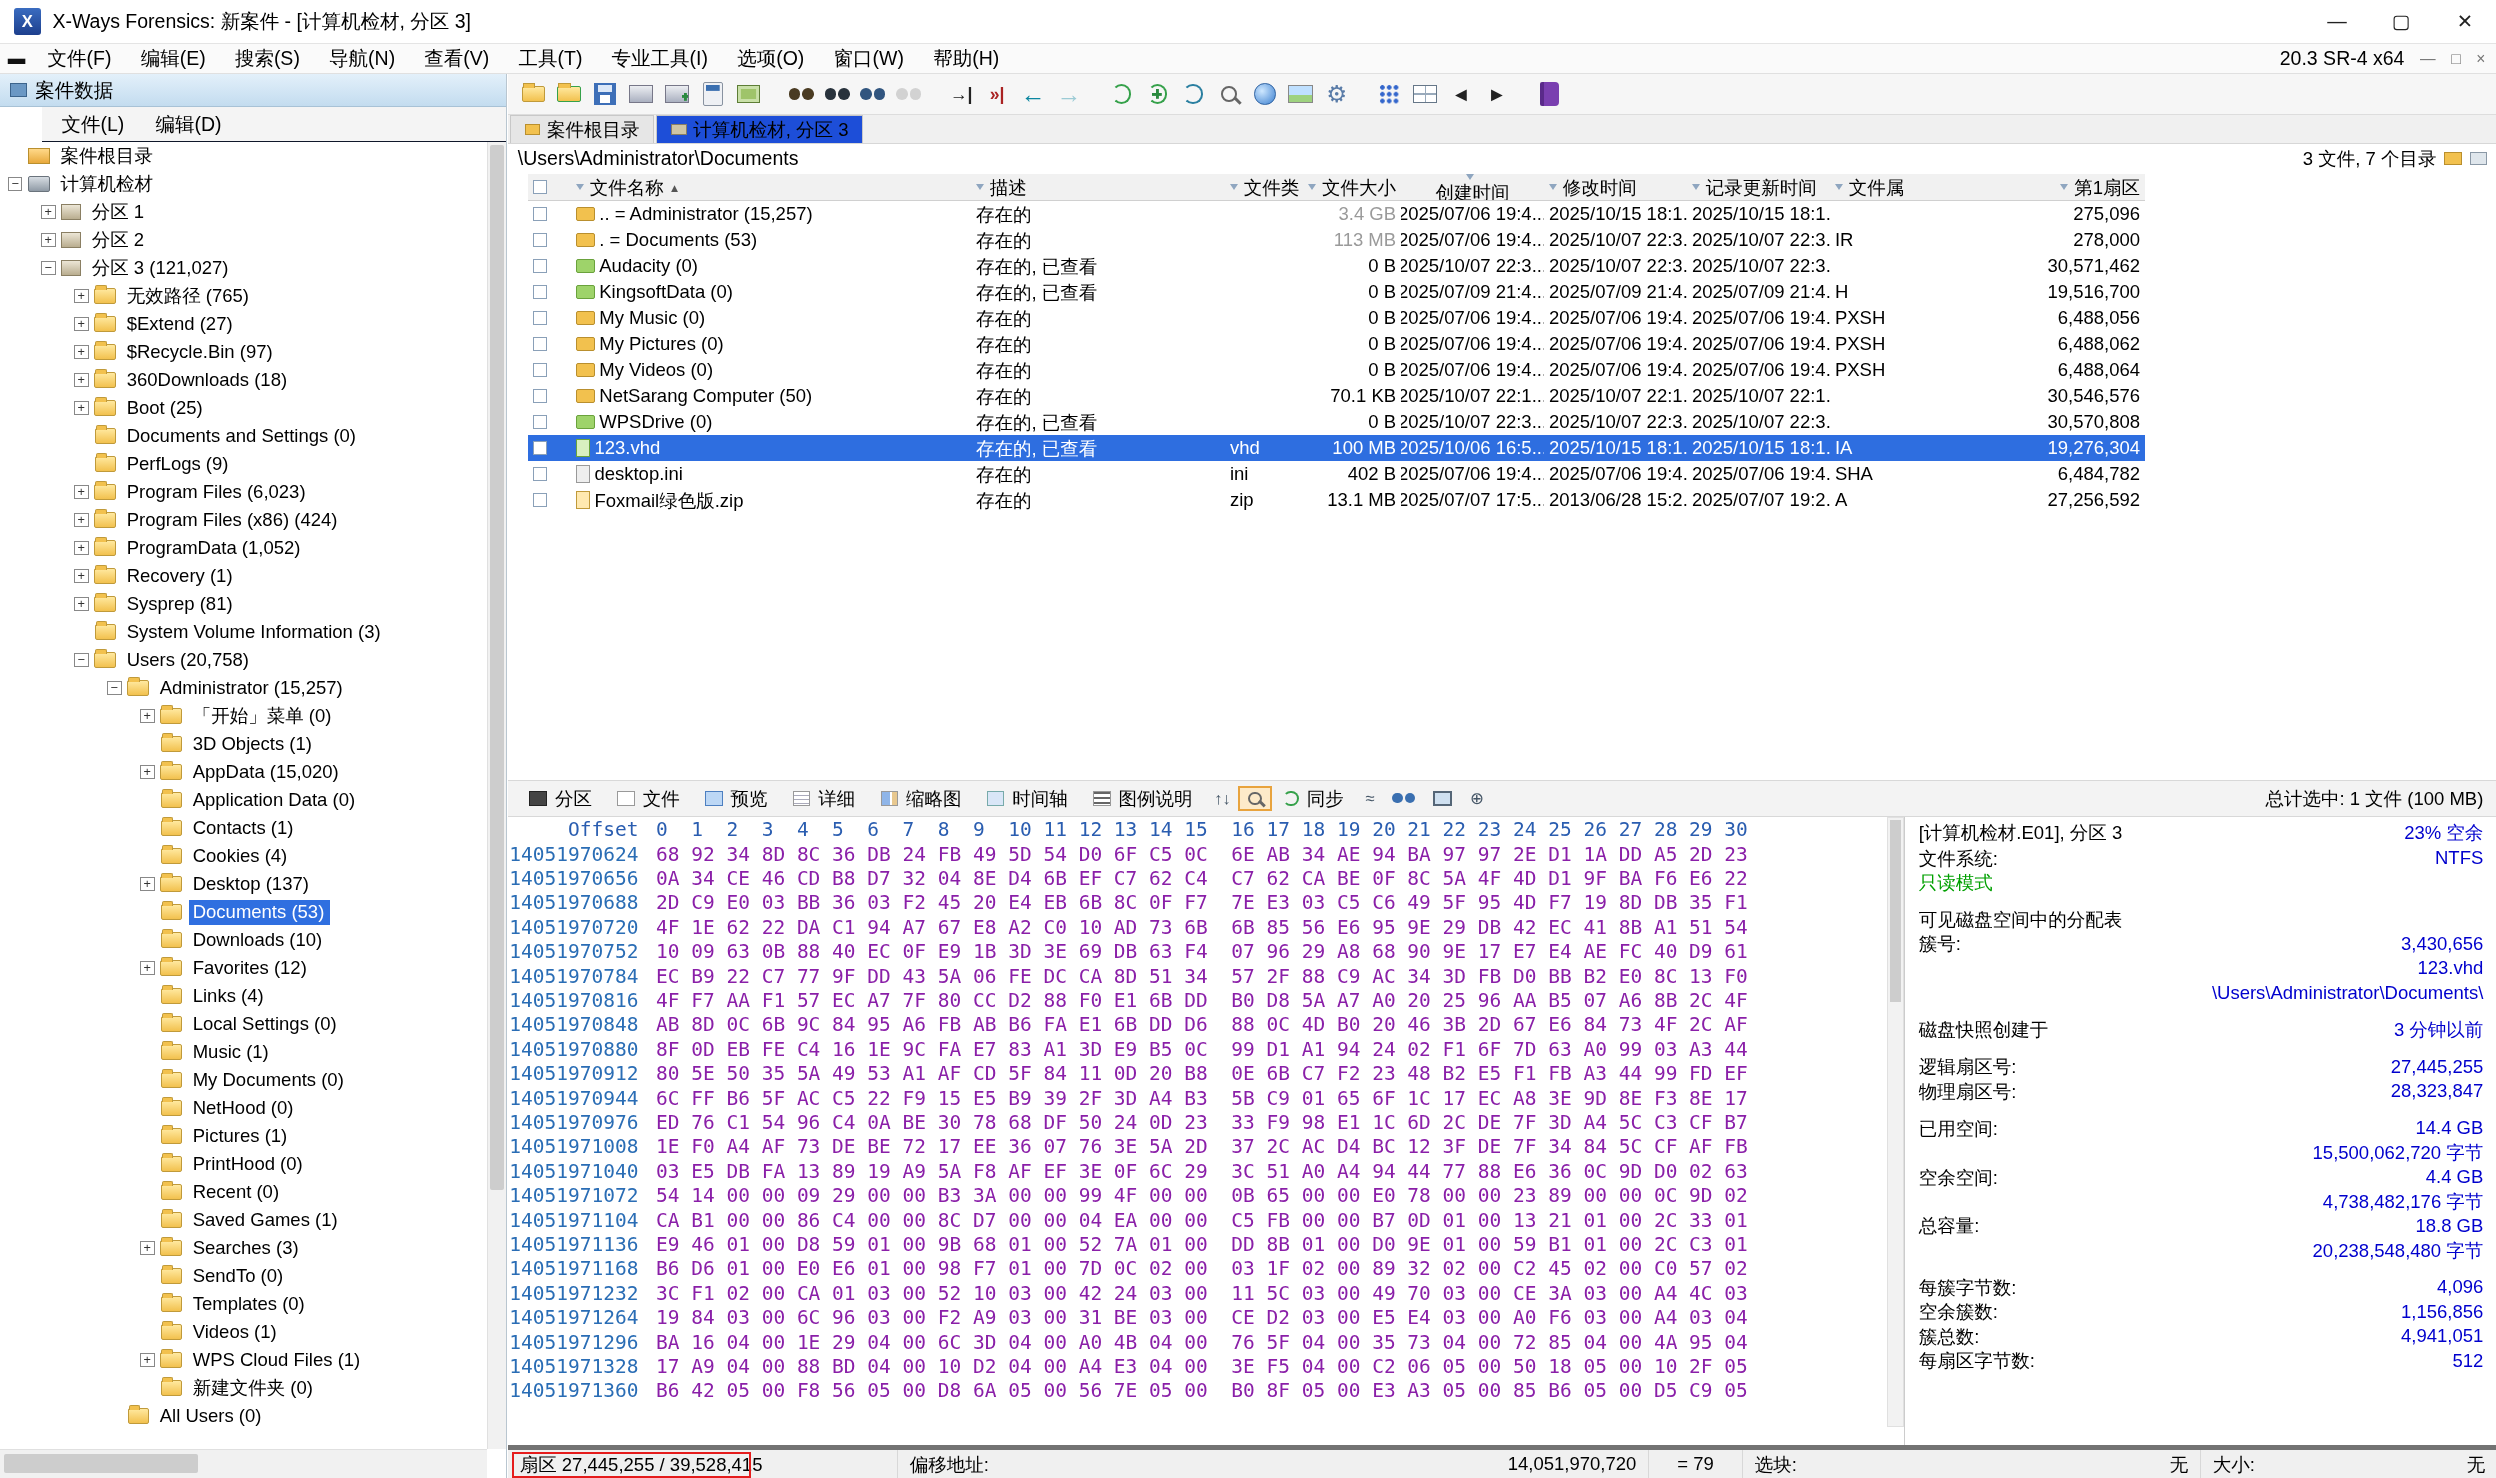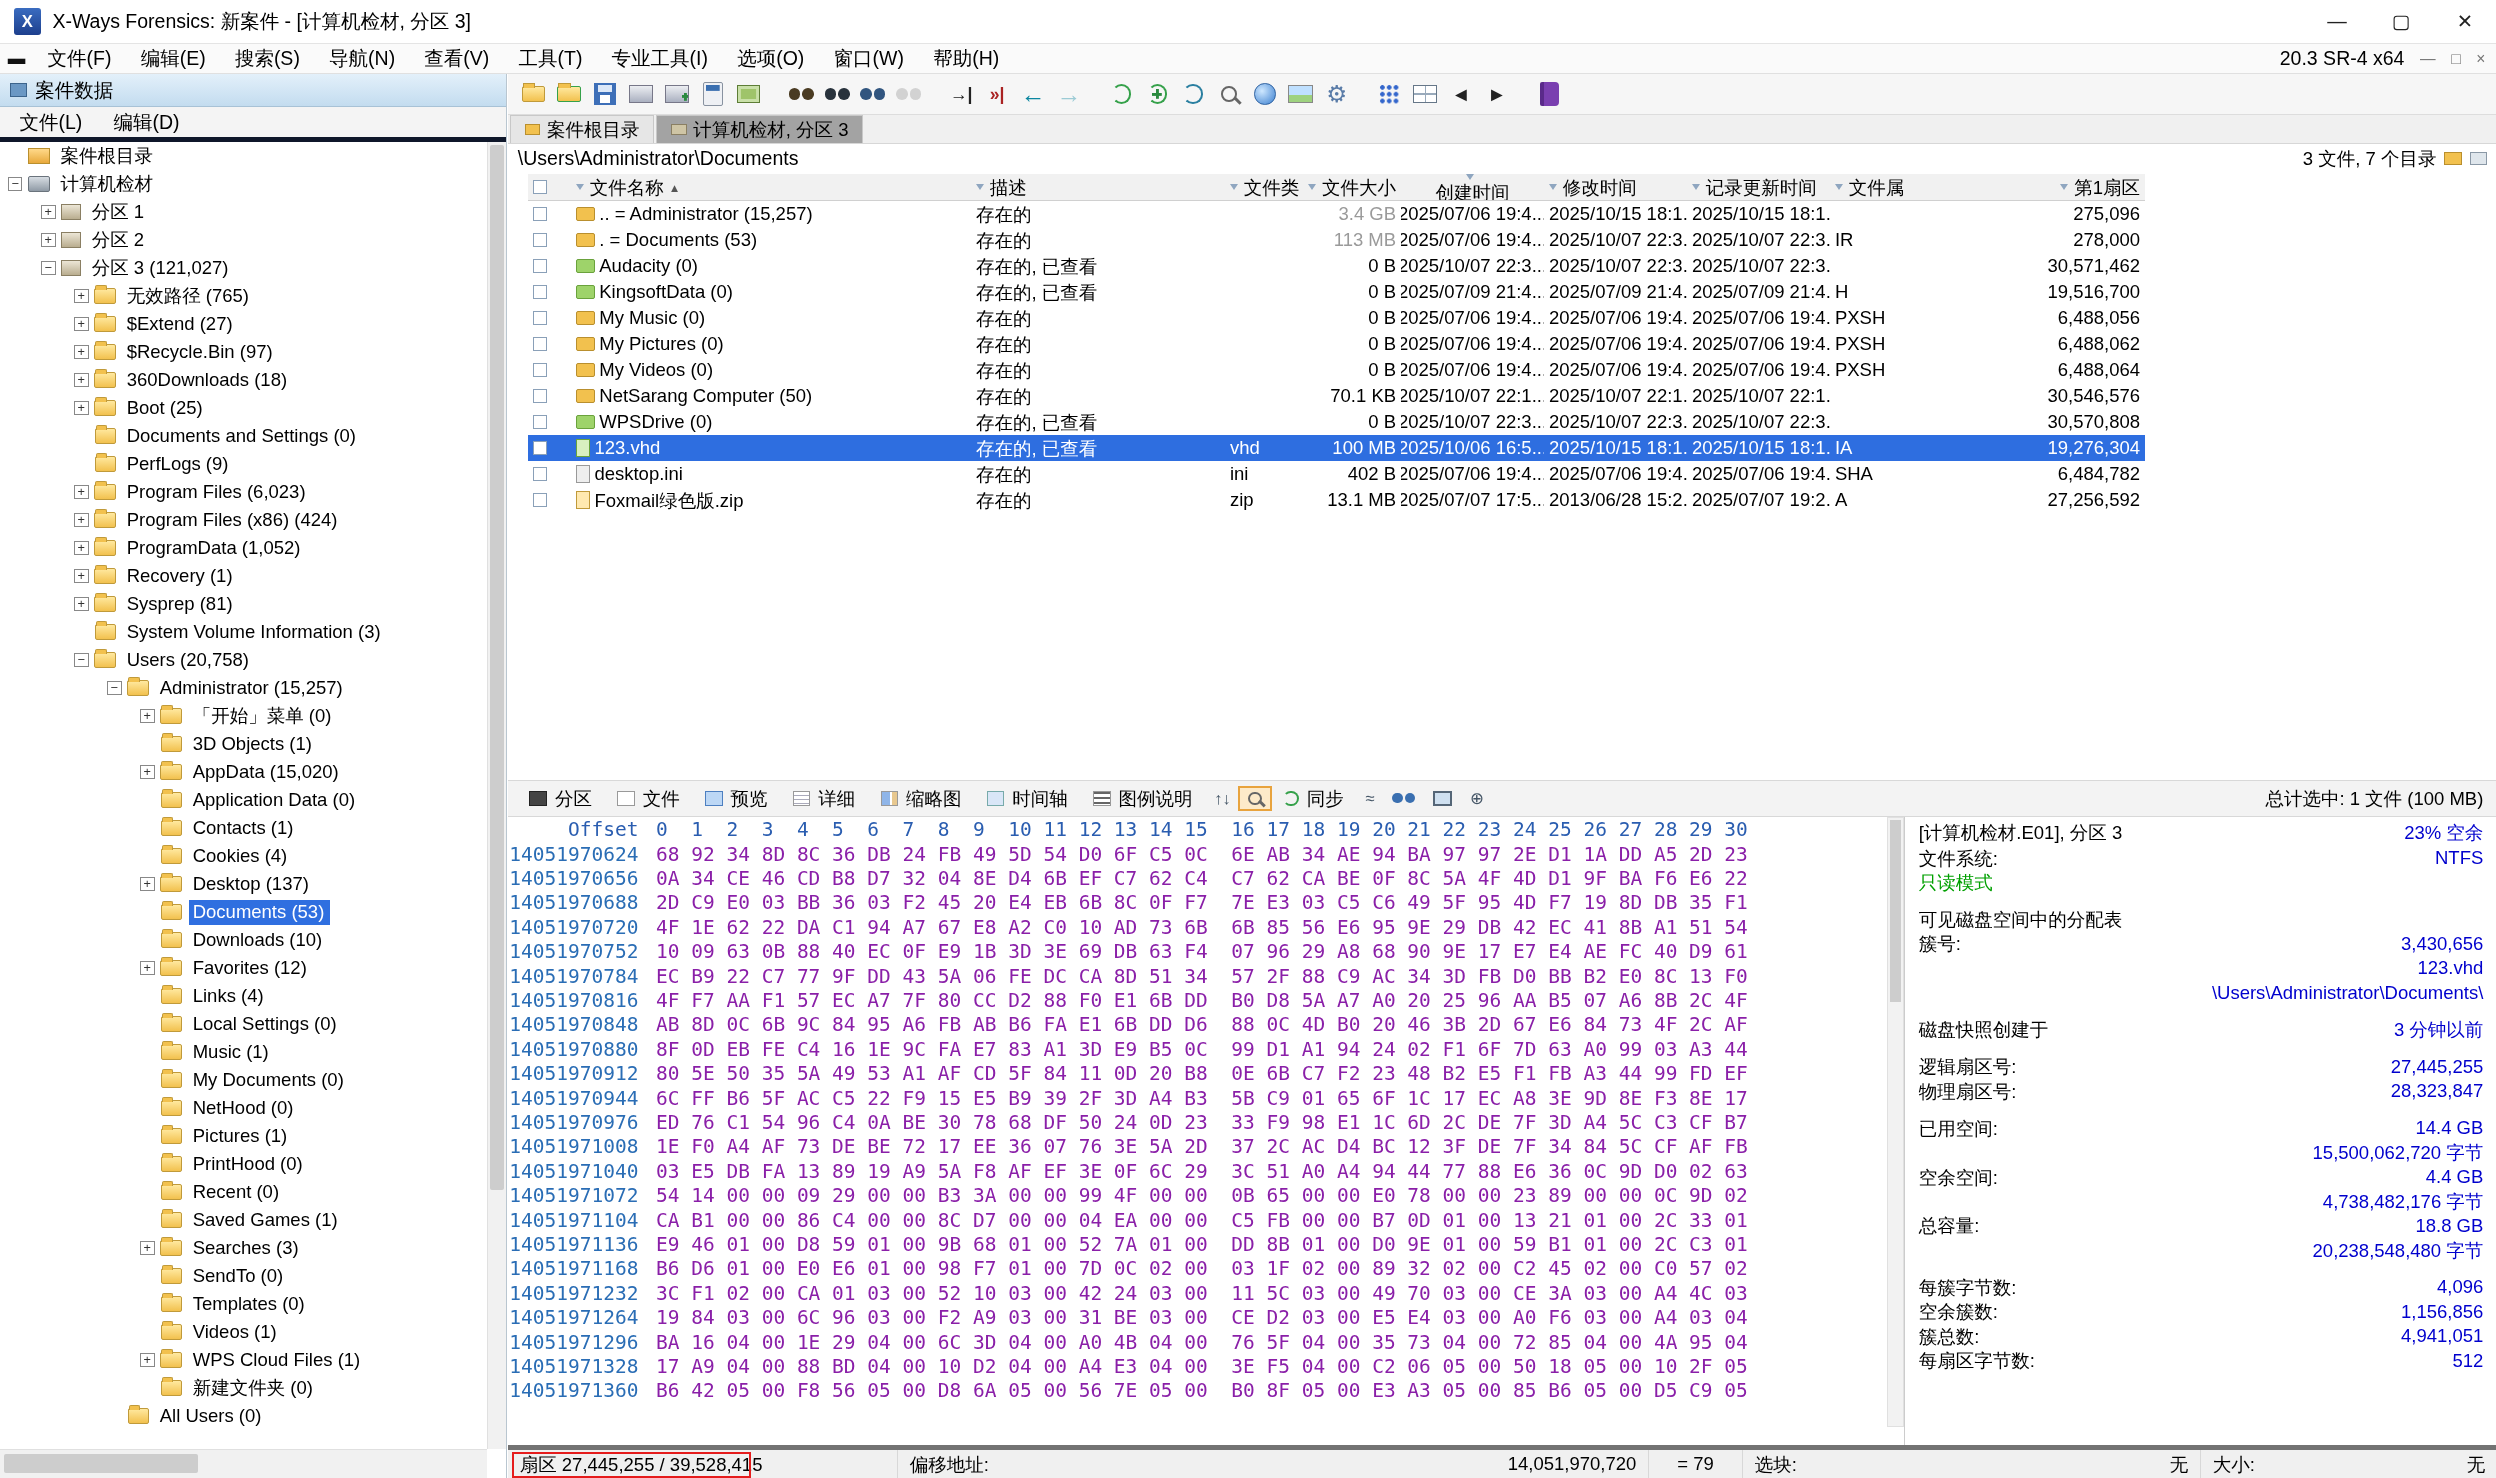--- a/index.html
+++ b/index.html
@@ -24,21 +24,21 @@
   .menu-item { padding:0 14.6px; height:100%; display:flex; align-items:center; font-size:19.5px; }
   .menu-right { margin-left:auto; display:flex; align-items:center; gap:15.6px; padding-right:11.7px; font-size:19.5px; }
   .mdi-btn { color:#777; font-size:15.6px; }
 
   
   .left-panel { position:absolute; top:74px; left:0; width:507px; bottom:0; background:#fff;
                 border-right:1px solid #b9c6d0; }
   .lp-header { height:33px; background:linear-gradient(#e3f0fa,#c3dcef); border-bottom:1px solid #a8c2d6;
                display:flex; align-items:center; padding-left:9.8px; gap:7.8px; font-size:19.5px; }
   .lp-ico { width:17.6px; height:13.7px; background:#6b98c4; border:1px solid #3c648c; }
-  .lp-menu { height:35px; background:#f4f4f4; border-bottom:5px solid #0f172a; display:flex; align-items:center; padding-left:3.9px; }
+  .lp-menu { height:35px; background:#f4f4f4; border-bottom:1px solid #0f172a; display:flex; align-items:center; padding-left:3.9px;margin-left:42px; }
   .lp-menu .menu-item { font-size:19.5px; padding:0 15.6px; }
   .tree { position:absolute; top:68px; left:0; right:19.5px; bottom:29px; overflow:hidden; background:#fff; }
   .tree-row { height:28px; display:flex; align-items:center; white-space:nowrap; }
   .tw-box { width:14.6px; height:14.6px; border:1px solid #888; background:#fff; color:#333; flex:none;
             display:flex; align-items:center; justify-content:center; font-size:12.7px; line-height:1; margin-right:5.9px; }
   .tw-spacer { width:20.5px; flex:none; }
   .tree-ico { margin-right:6.8px; flex:none; }
   .folder-ico { width:21.5px; height:15.6px; background:linear-gradient(#ffe9a0,#f2c14e); border:1px solid #c09a3a; border-radius:2px; position:relative; }
   .folder-ico::before { content:""; position:absolute; top:-3.9px; left:0; width:9.8px; height:3.9px;
                         background:#f2c14e; border:1px solid #c09a3a; border-bottom:none; border-radius:2px 2px 0 0; }
@@ -101,21 +101,21 @@
                        linear-gradient(transparent 44%,#9ab 44%,#9ab 56%,transparent 56%), #fff; }
   .s-navl::before { content:"◄"; font-size:19.5px; color:#222; }
   .s-navr::before { content:"►"; font-size:19.5px; color:#222; }
   .s-book { width:19.5px; height:23.4px; background:#7a3fb0; border-left:4.9px solid #5a2a8a; border-radius:2px 3.9px 3.9px 2px; }
 
   
   .tabs { position:absolute; top:115px; left:508px; right:0; height:29px; background:#f0f0f0;
           border-bottom:1px solid #d7d7d7; display:flex; align-items:flex-end; padding-left:2px; }
   .tab { height:28px; padding:0 13.7px; display:flex; align-items:center; gap:6.8px; font-size:18.5px;
          border:1px solid #c8c8c8; border-bottom:none; background:#e6e6e6; margin-right:2px; }
-  .tab.active { background:#a3a3a3; }
+  .tab.active { background:#1d4ed8; }
   .tico { width:15.6px; height:11.7px; background:#f2c14e; border:1px solid #b98f2e; }
   .tico.part { background:#cfc5a5; border-color:#8a7f63; }
   .pathrow { position:absolute; top:144px; left:508px; right:0; height:29px; background:#fff;
              display:flex; align-items:center; padding-left:9.8px; font-size:19.5px; }
   .path-right { margin-left:auto; display:flex; align-items:center; gap:7.8px; padding-right:9.8px; font-size:18.5px; }
   .mini-folder { width:17.6px; height:12.7px; background:#f2c14e; border:1px solid #b98f2e; }
   .mini-up { width:17.6px; height:12.7px; background:#dfe6ec; border:1px solid #8a98a6; }
 
   
   .ftable { position:absolute; top:174px; left:528px; width:1617px; }

